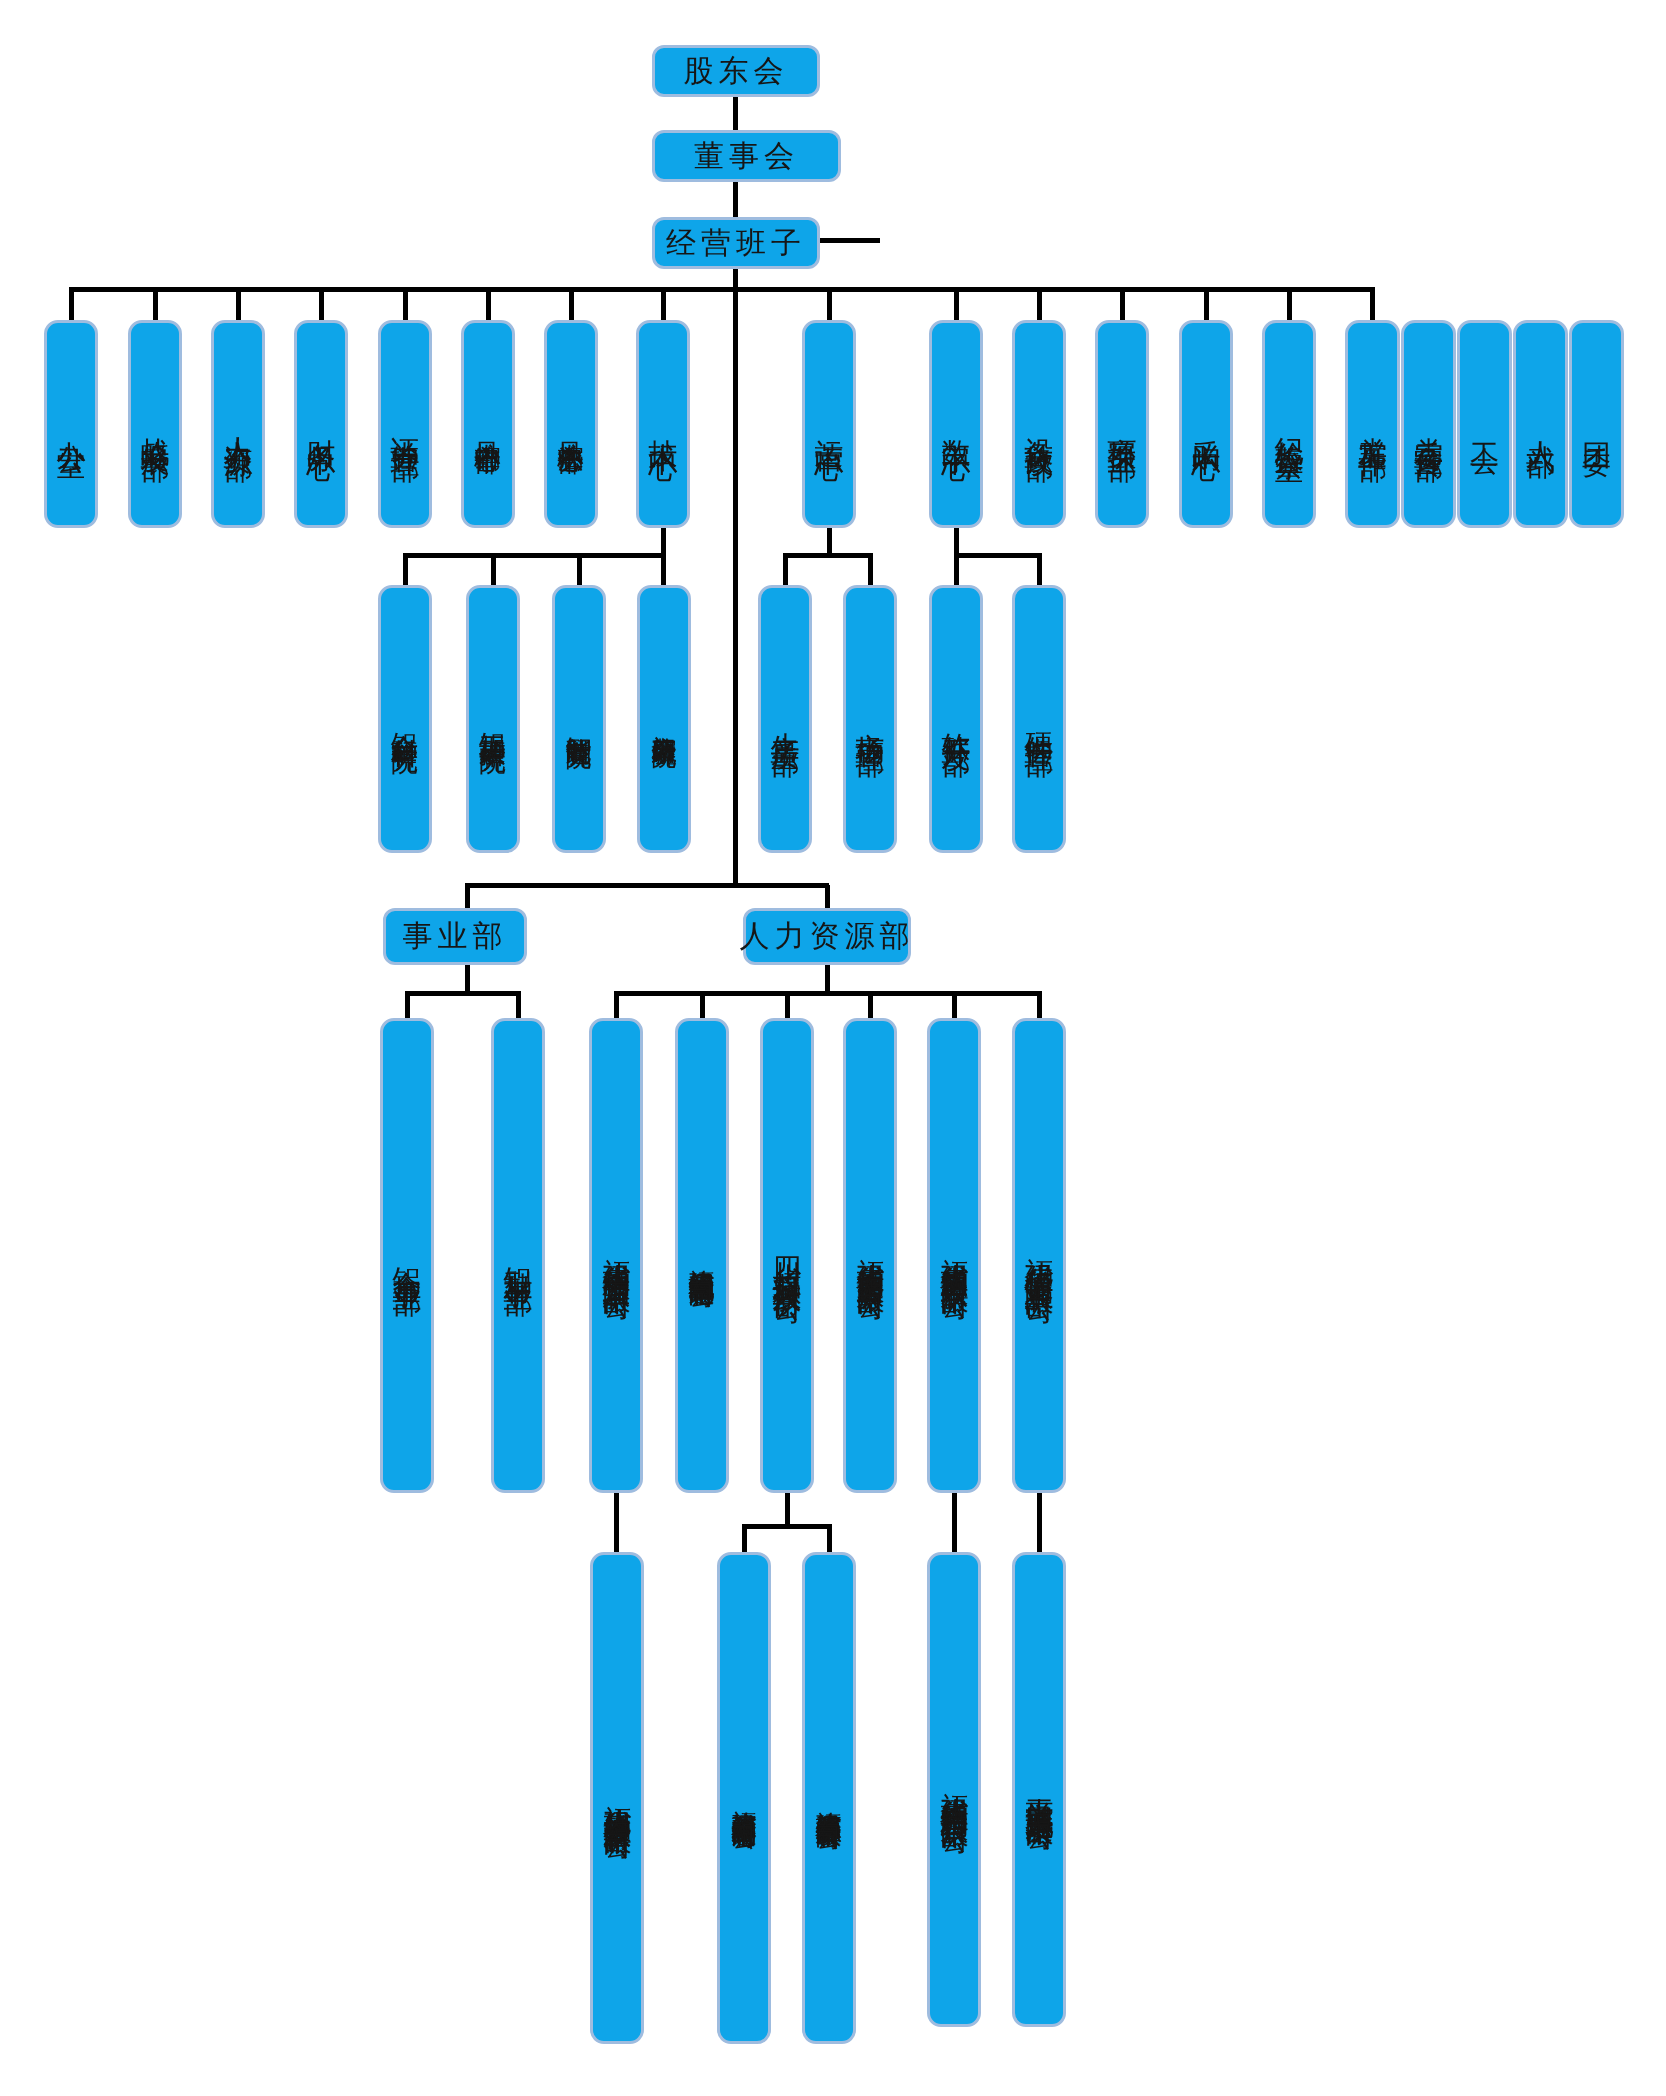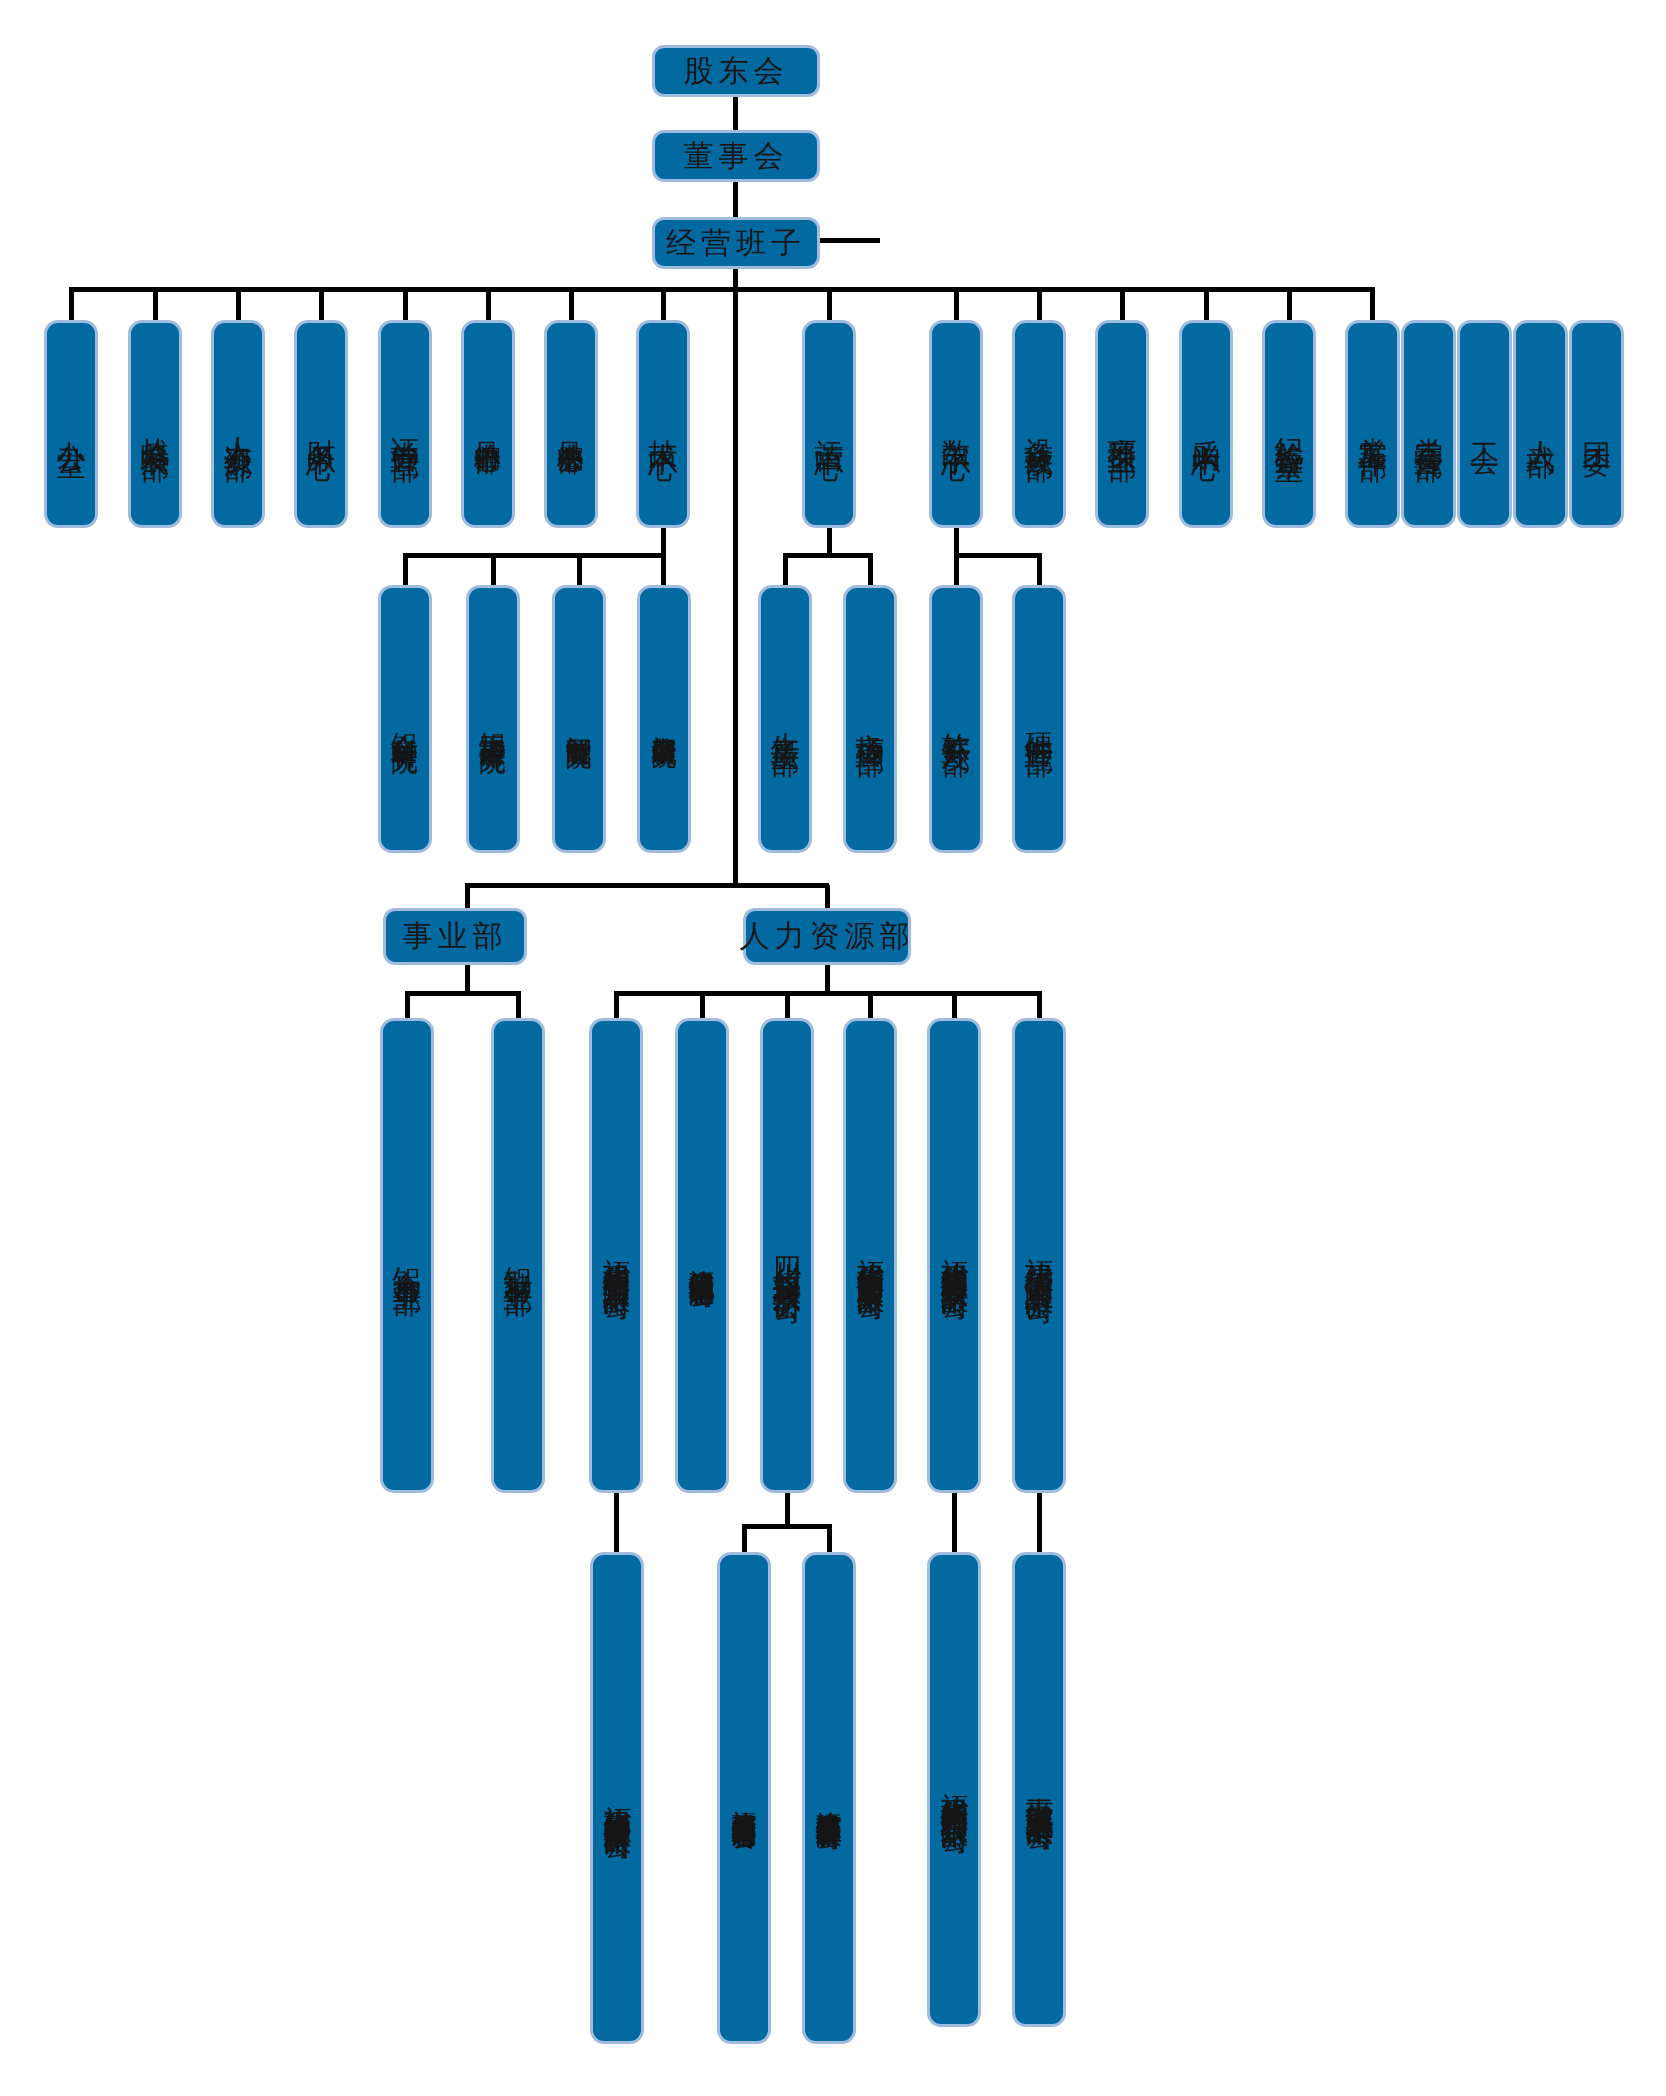--- a/index.html
+++ b/index.html
@@ -1,20 +1,20 @@
 <!DOCTYPE html>
 <html><head>
 <meta charset="utf-8">
 <style>
   html,body{margin:0;padding:0;background:#ffffff;}
   body{font-family:"DejaVu Serif","Liberation Serif",serif;color:#111;}
   #canvas{position:relative;width:1666px;height:2096px;background:#ffffff;overflow:hidden;}
   .box{
     position:absolute;box-sizing:border-box;
-    background:#0369a1;border:3px solid #9fbcdf;border-radius:12px;
+    background:#0ea5e9;border:3px solid #9fbcdf;border-radius:12px;
     display:flex;align-items:center;justify-content:center;
     color:#161616;
     text-align:right;
   }
   .hbox{font-size:30px;letter-spacing:5px;white-space:nowrap;}
   .wide{font-size:27px;letter-spacing:2px;}
   .vbox{
     writing-mode:vertical-rl;text-orientation:upright;
     border-radius:14px;font-size:29px;letter-spacing:4px;line-height:1;
   }
@@ -96,21 +96,21 @@
 
   <div class="line" style="left:614px;top:1493px;width:5px;height:61px"></div>
   <div class="line" style="left:785px;top:1493px;width:5px;height:35px"></div>
   <div class="line" style="left:742px;top:1524px;width:90px;height:5px"></div>
   <div class="line" style="left:742px;top:1524px;width:5px;height:30px"></div>
   <div class="line" style="left:827px;top:1524px;width:5px;height:30px"></div>
   <div class="line" style="left:952px;top:1493px;width:5px;height:61px"></div>
   <div class="line" style="left:1037px;top:1493px;width:5px;height:61px"></div>
 
   <div class="box hbox" style="left:652px;top:45px;width:168px;height:52px">股东会</div>
-  <div class="box hbox" style="left:652px;top:130px;width:168px;height:52px">董事会</div>
+  <div class="box hbox" style="left:652px;top:130px;width:189px;height:52px">董事会</div>
   <div class="box hbox" style="left:652px;top:217px;width:168px;height:52px">经营班子</div>
 
   <div class="box vbox" style="left:44px;top:320px;width:54px;height:208px">办公室</div>
   <div class="box vbox" style="left:128px;top:320px;width:54px;height:208px">战略发展部</div>
   <div class="box vbox" style="left:211px;top:320px;width:54px;height:208px">人力资源部</div>
   <div class="box vbox" style="left:294px;top:320px;width:54px;height:208px">财务中心</div>
   <div class="box vbox" style="left:378px;top:320px;width:54px;height:208px">证券管理部</div>
   <div class="box vbox t7" style="left:461px;top:320px;width:54px;height:208px">风控中心审计部</div>
   <div class="box vbox t7" style="left:544px;top:320px;width:54px;height:208px">风控中心法务部</div>
   <div class="box vbox" style="left:636px;top:320px;width:54px;height:208px">技术中心</div>

